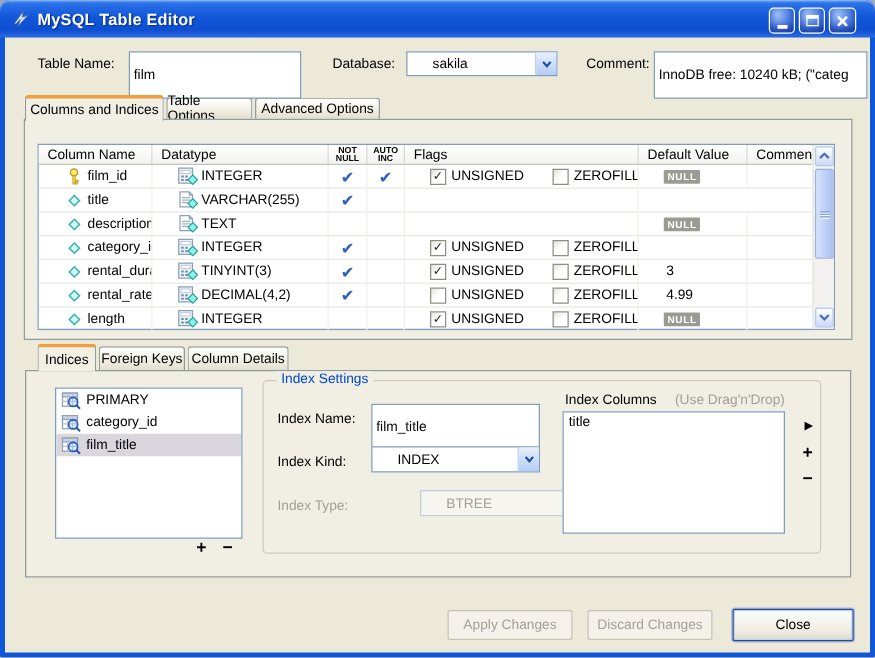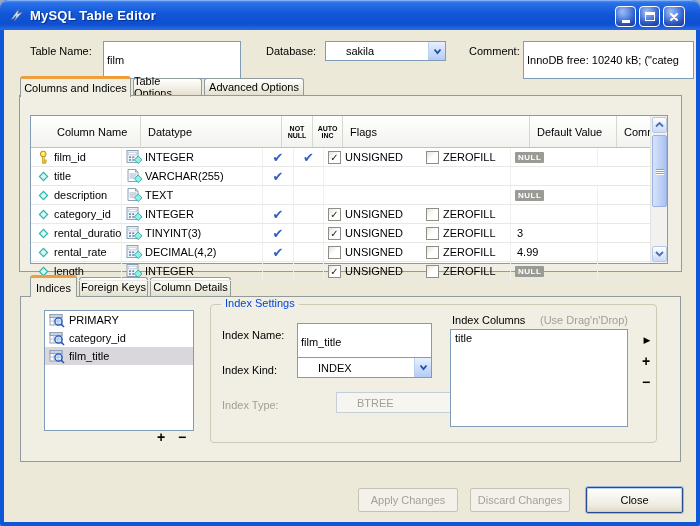--- a/index.html
+++ b/index.html
@@ -34,26 +34,26 @@
   .combo.disabled{background:#f6f5ef;border-color:#c5cdd8;color:#a0a098;}
   .combo.disabled .combo-btn{background:#efeee6;border-left-color:#d8d6ca;}
   
   .tab{position:absolute;border:1px solid #919b9c;border-bottom:none;border-radius:3px 3px 0 0;
     display:flex;align-items:center;justify-content:center;background:linear-gradient(180deg,#ffffff,#f2f0e4 55%,#e2dfd0);}
   .tab.active{background:#f1efe4;border-top:3px solid var(--c-accent,#ee9e3c);z-index:3;}
   .tabpage{position:absolute;background:#f1efe4;border:1px solid #919b9c;z-index:1;}
   
   .grid{position:absolute;left:30px;top:115px;width:638px;height:149px;border:1px solid #7f9db9;background:#fff;}
   .g-head,.g-row{display:grid;grid-template-columns:91px 141px 31px 30px 187px 87px 1fr;width:619px;}
-  .g-head{height:32px;background:linear-gradient(180deg,#ffffff,#f2f2ee);border-bottom:1px solid #c2c2bc;padding-left:19px;}
+  .g-head{height:16px;background:linear-gradient(180deg,#ffffff,#f2f2ee);border-bottom:1px solid #c2c2bc;}
   .g-head .g-cell{border-right:1px solid #d8d8d2;display:flex;align-items:center;padding-left:7px;font-size:11px;}
   .g-head .tiny{flex-direction:column;justify-content:center;align-items:center;padding:0;font-size:7px;font-weight:bold;line-height:7px;letter-spacing:0;}
   .g-row{height:19px;border-bottom:1px solid #e8e8e4;}
   .g-cell{display:flex;align-items:center;overflow:hidden;white-space:nowrap;}
-  .g-row .g-cell{border-right:1px solid #f0f0ec;padding-left:4px;}
+  .g-row .g-cell{border-right:1px solid #f0f0ec;padding-left:20px;}
   .g-row .g-center{justify-content:center;padding-left:0;}
   .cicon{display:inline-flex;width:17px;justify-content:center;align-items:center;flex:none;}
   .cell-text{padding-left:2px;}
   .bluecheck{color:var(--c-check,#2f5fc0);font-size:13px;font-weight:bold;line-height:1;}
   .flag-group{display:inline-flex;align-items:center;width:98px;flex:none;}
   .xpcheck{width:13px;height:13px;border:1px solid #8e8e86;flex:none;margin-right:4px;
     background:linear-gradient(135deg,#e4e4dc,#ffffff 50%);font-size:10px;line-height:11px;text-align:center;font-weight:bold;color:#1a1a1a;}
   .nullbadge{background:var(--c-null,#9b9b95);color:#fff;font-size:8px;font-weight:bold;padding:1px 3px;border-radius:1px;letter-spacing:.5px;}
   
   .vscroll{position:absolute;right:0;top:0;width:17px;height:147px;background:#f2f1ef;border-left:1px solid #e4e4e0;}

